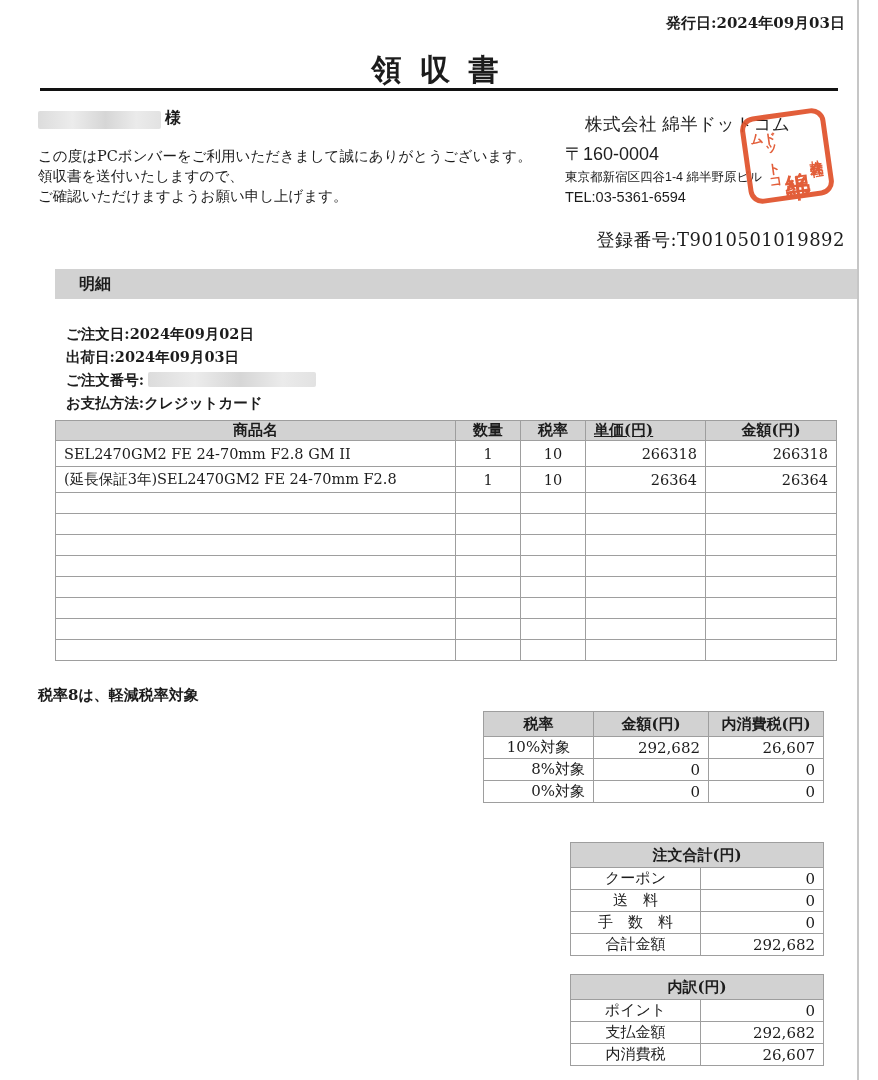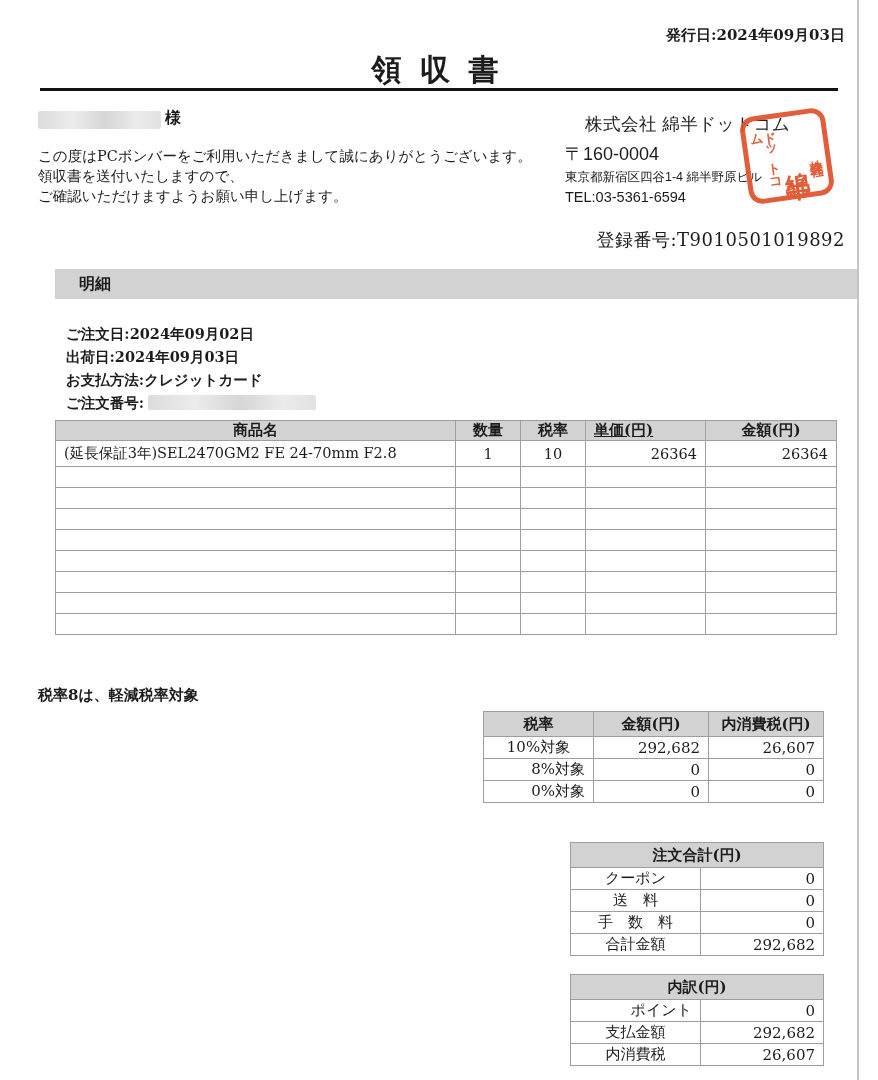--- a/index.html
+++ b/index.html
@@ -10,21 +10,21 @@
   }
   *{ box-sizing:border-box; }
   html,body{ margin:0; padding:0; }
   body{
     width:878px; height:1080px; position:relative; overflow:hidden;
     background:#ffffff; color:var(--ink);
     font-family:"DejaVu Serif","Liberation Serif",serif;
   }
   .page-edge-line{ position:absolute; left:857px; top:0; width:2px; height:1080px; background:#c6c6c6; }
 
-  .issue-date{ position:absolute; top:26px; right:33px; font-size:15px; font-weight:bold; }
+  .issue-date{ position:absolute; top:14px; right:33px; font-size:15px; font-weight:bold; }
   .doc-title{ position:absolute; top:50px; left:0; width:870px; text-align:center;
               font-size:30px; font-weight:bold; letter-spacing:0.62em; text-indent:0.62em; }
   .title-rule{ position:absolute; top:88px; left:40px; width:798px; height:3px; background:#121212; }
 
   .redacted{ background:linear-gradient(90deg,#dcdcdc 0%,#ececec 28%,#d6d6d6 55%,#ebebeb 80%,#e2e2e2 100%);
              border-radius:2px; }
   .recipient-redacted{ position:absolute; top:111px; left:38px; width:123px; height:18px; }
   .recipient-suffix{ position:absolute; top:108px; left:165px; font-size:16px; font-weight:600; }
 
   .greeting{ position:absolute; top:146px; left:38px; font-size:14.5px; line-height:20px; font-weight:500; }
@@ -107,22 +107,22 @@
 
 <div class="registration">登録番号:T9010501019892</div>
 
 <div class="section-bar">
   <span>明細</span>
 </div>
 
 <div class="order-meta">
   <div>ご注文日:2024年09月02日</div>
   <div>出荷日:2024年09月03日</div>
+  <div><span>ご注文番号:</span><span class="order-number-redacted redacted"></span></div>
   <div>お支払方法:クレジットカード</div>
-  <div><span>ご注文番号:</span><span class="order-number-redacted redacted"></span></div>
 </div>
 
 <table class="items-table">
   <colgroup>
       <col style="width:400px">
       <col style="width:65px">
       <col style="width:65px">
       <col style="width:120px">
       <col style="width:131px">
     </colgroup>
@@ -130,20 +130,27 @@
       <tr id="items-head-row">
         <th style="text-align: center;">商品名</th>
         <th style="text-align: center;">数量</th>
         <th style="text-align: center;">税率</th>
         <th style="text-align: left; text-decoration: underline;">単価(円)</th>
         <th style="text-align: center;">金額(円)</th>
       </tr>
     </thead>
   <tbody id="items-body">
       <tr class="filled">
+        <td style="text-align: left;">SEL2470GM2 FE 24-70mm F2.8 GM II</td>
+        <td style="text-align: center;">1</td>
+        <td style="text-align: center;">10</td>
+        <td style="text-align: right;">266318</td>
+        <td style="text-align: right;">266318</td>
+      </tr>
+      <tr class="filled">
         <td style="text-align: left;">(延長保証3年)SEL2470GM2 FE 24-70mm F2.8</td>
         <td style="text-align: center;">1</td>
         <td style="text-align: center;">10</td>
         <td style="text-align: right;">26364</td>
         <td style="text-align: right;">26364</td>
       </tr>
       <tr class="empty">
         <td style="text-align: left;"></td>
         <td style="text-align: center;"></td>
         <td style="text-align: center;"></td>
@@ -271,21 +278,21 @@
       <col style="width:130px">
       <col style="width:123px">
     </colgroup>
   <thead>
       <tr>
         <th colspan="2">内訳(円)</th>
       </tr>
     </thead>
   <tbody id="breakdown-body">
       <tr class="">
-        <td style="text-align: right;">ポイント</td>
+        <td style="text-align: center;">ポイント</td>
         <td style="text-align: right;">0</td>
       </tr>
       <tr class="">
         <td style="text-align: center;">支払金額</td>
         <td style="text-align: right;">292,682</td>
       </tr>
       <tr class="">
         <td style="text-align: center;">内消費税</td>
         <td style="text-align: right;">26,607</td>
       </tr>

